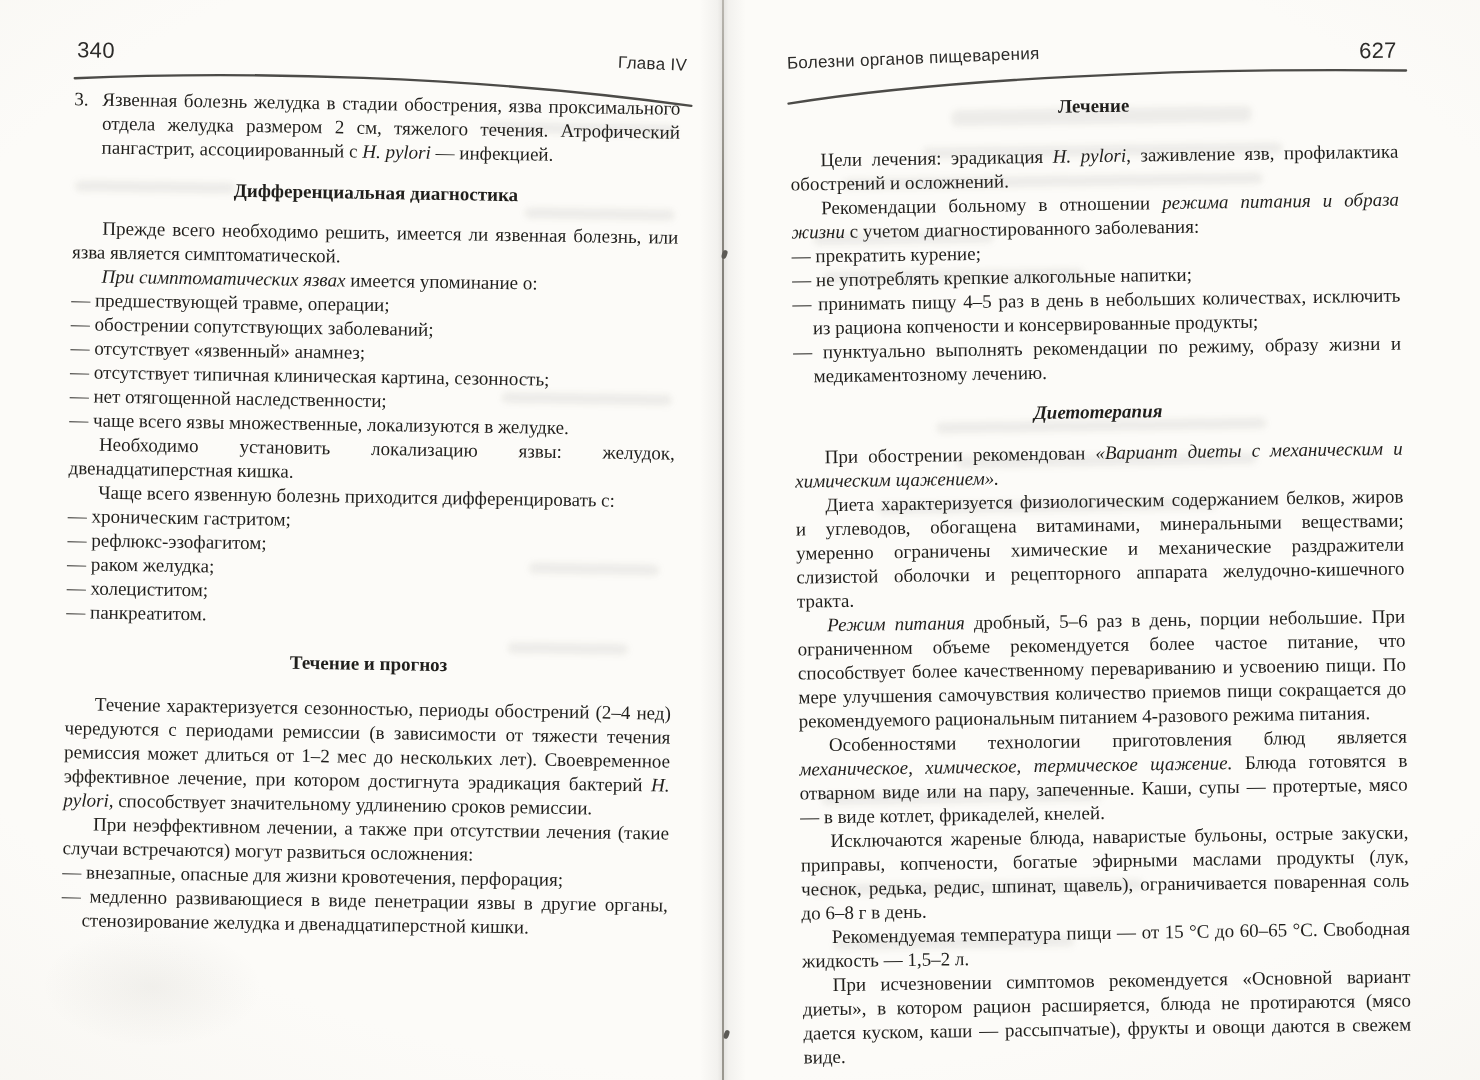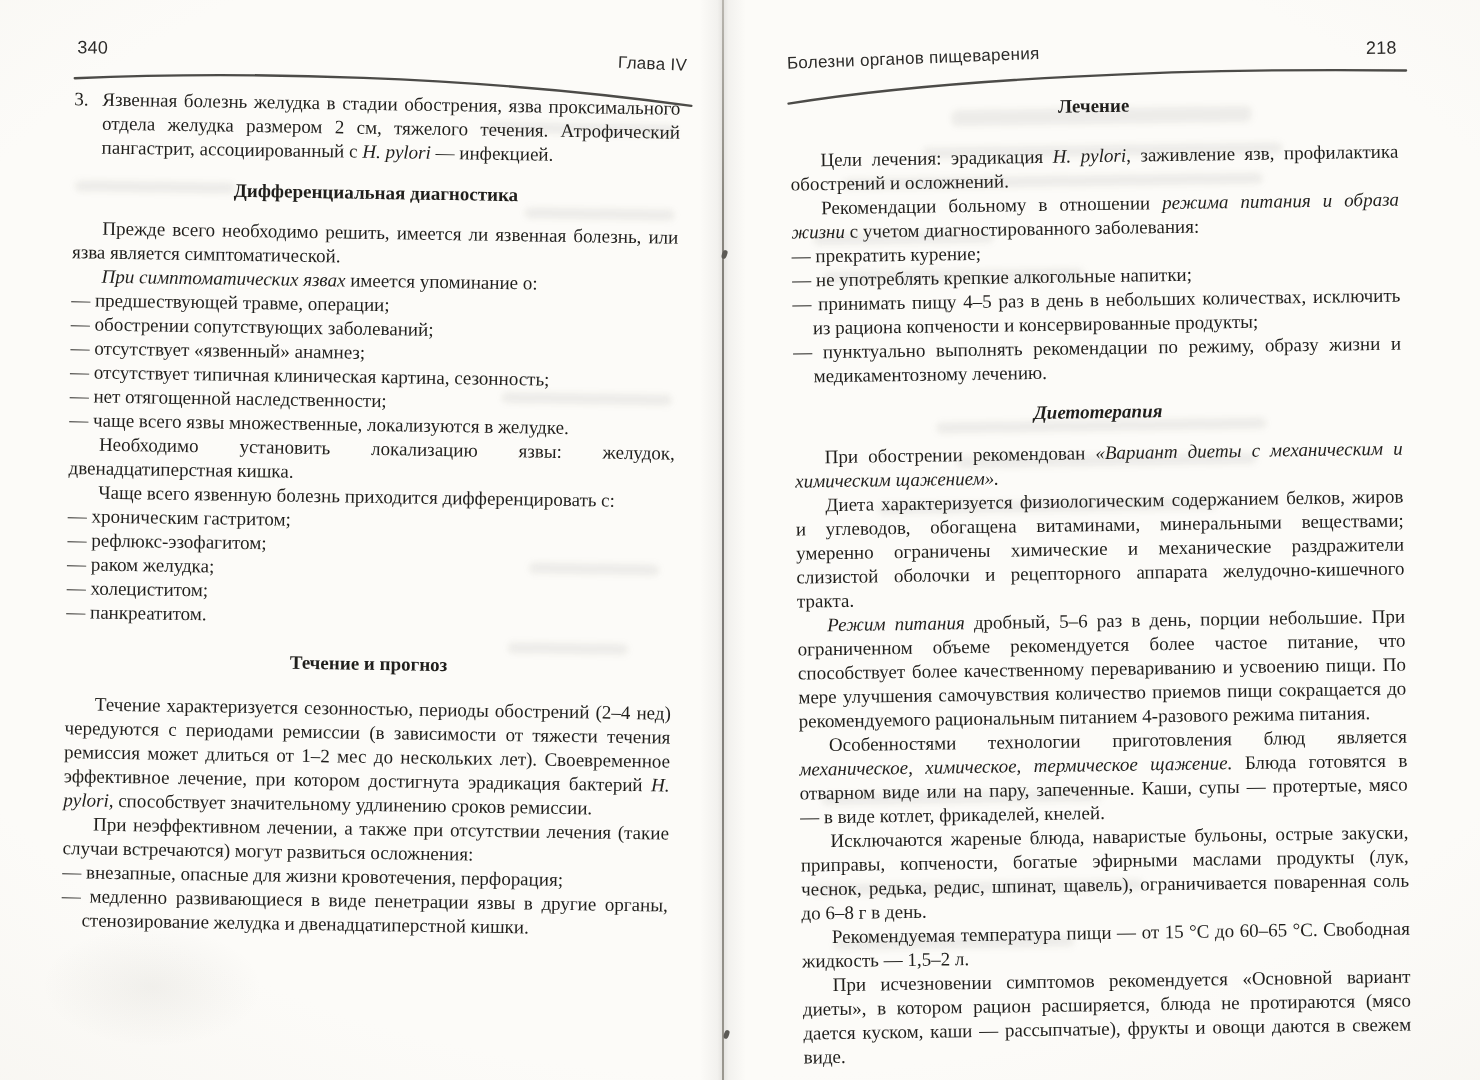--- a/index.html
+++ b/index.html
@@ -19,21 +19,21 @@
   .page-left  { left: 58px;  width: 642px; transform: rotate(0.9deg);  transform-origin: 50% 0%; }
   .page-right { left: 780px; width: 642px; transform: rotate(-0.85deg); transform-origin: 50% 0%; }
 
   .runhead, .pagenum {
     position: absolute;
     font-family: "Liberation Sans", sans-serif;
     color: #2c2b29;
     letter-spacing: 0.3px;
     white-space: nowrap;
   }
-  .pagenum { font-size: 18px; text-align: center; }
+  .pagenum { font-size: 22px; text-align: center; }
   .runhead { font-size: 17px; }
   .page-left  .pagenum { left: 20px; top: 42px; }
   .page-left  .runhead { right: 12px; top: 50px; transform: rotate(1.6deg); }
   .page-right .runhead { left: 6px;  top: 46px; transform: rotate(-1.4deg); }
   .page-right .pagenum { right: 26px; top: 42px; }
 
   .rule { position: absolute; }
   .rule path { stroke: #33322f; stroke-width: 2.3; fill: none; stroke-linecap: round; opacity: .88; }
   .rule-left  { left: 15px; top: 72px; }
   .rule-right { left: 5px;  top: 68px; }
@@ -154,21 +154,21 @@
     </div>
   </div>
 
   <div class="gutter-shadow"></div>
   <div class="gutter-line"></div>
   <div class="speck" style="left:722px; top:250px;"></div>
   <div class="speck" style="left:724px; top:1030px;"></div>
 
   <div class="page page-right">
     <div class="runhead">Болезни органов пищеварения</div>
-    <div class="pagenum">218</div>
+    <div class="pagenum">627</div>
     <svg class="rule rule-right" width="624" height="36" viewBox="0 0 624 36">
       <path d="M 2 31 C 160 8, 400 1, 620 7"></path>
     </svg>
 
     <div class="ghost big" style="left:170px; top:108px; width:300px;"></div>
     <div class="ghost" style="left:140px; top:145px; width:360px;"></div>
     <div class="ghost" style="left:60px;  top:175px; width:420px;"></div>
     <div class="ghost" style="left:30px;  top:230px; width:180px;"></div>
     <div class="ghost" style="left:40px;  top:268px; width:260px;"></div>
     <div class="ghost" style="left:150px; top:420px; width:330px;"></div>

